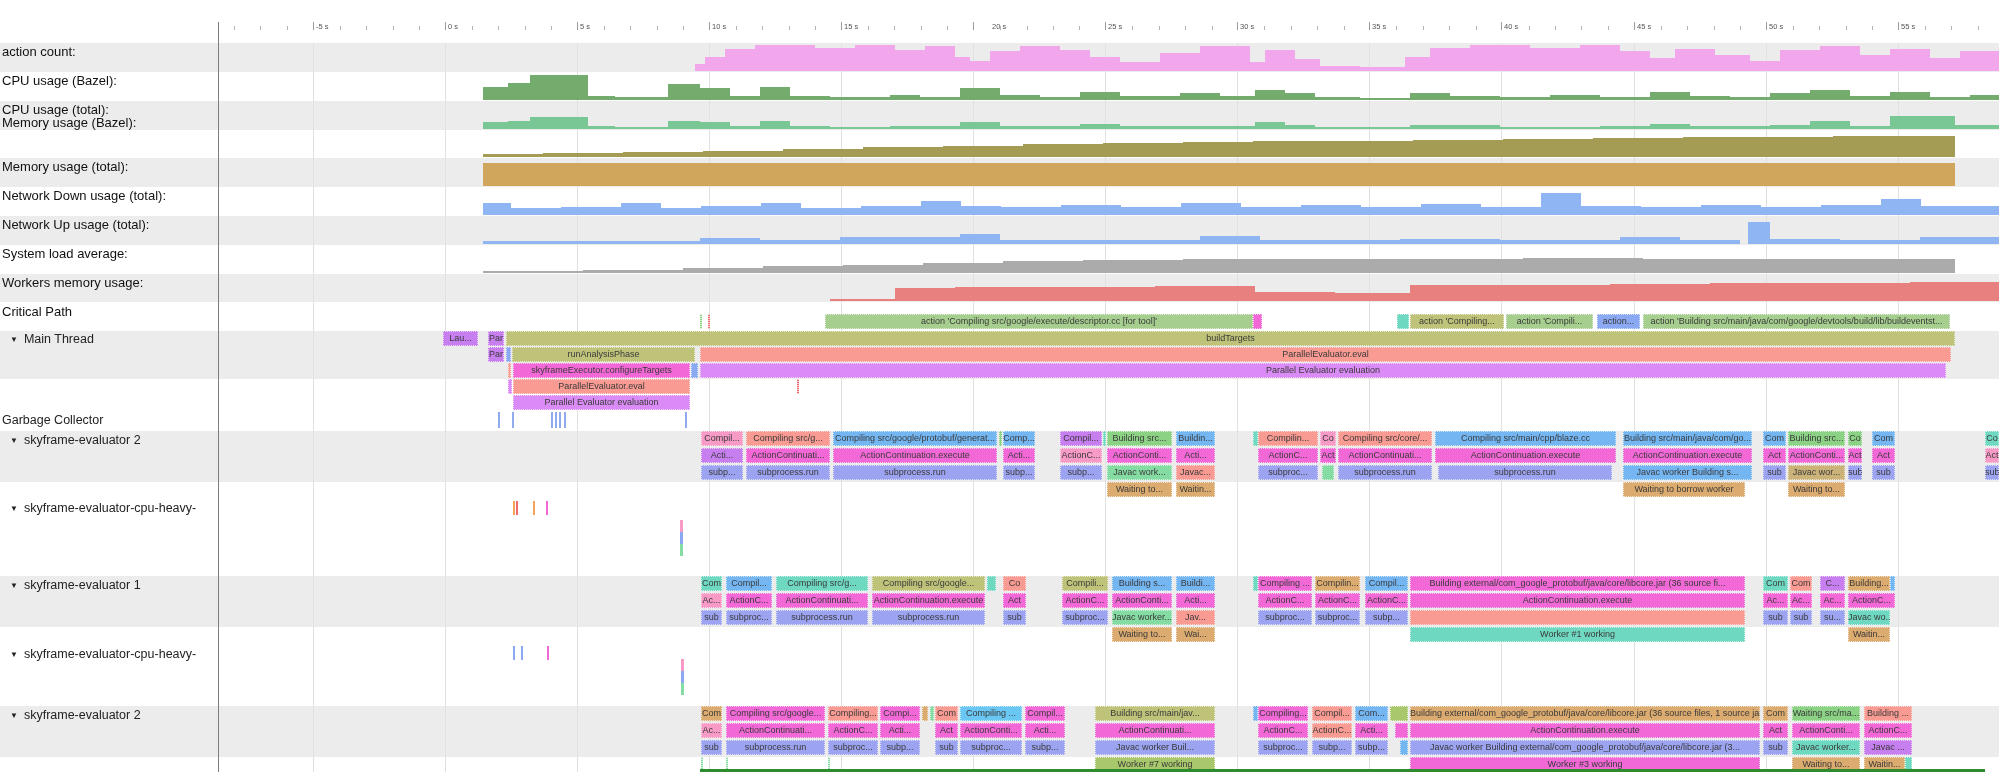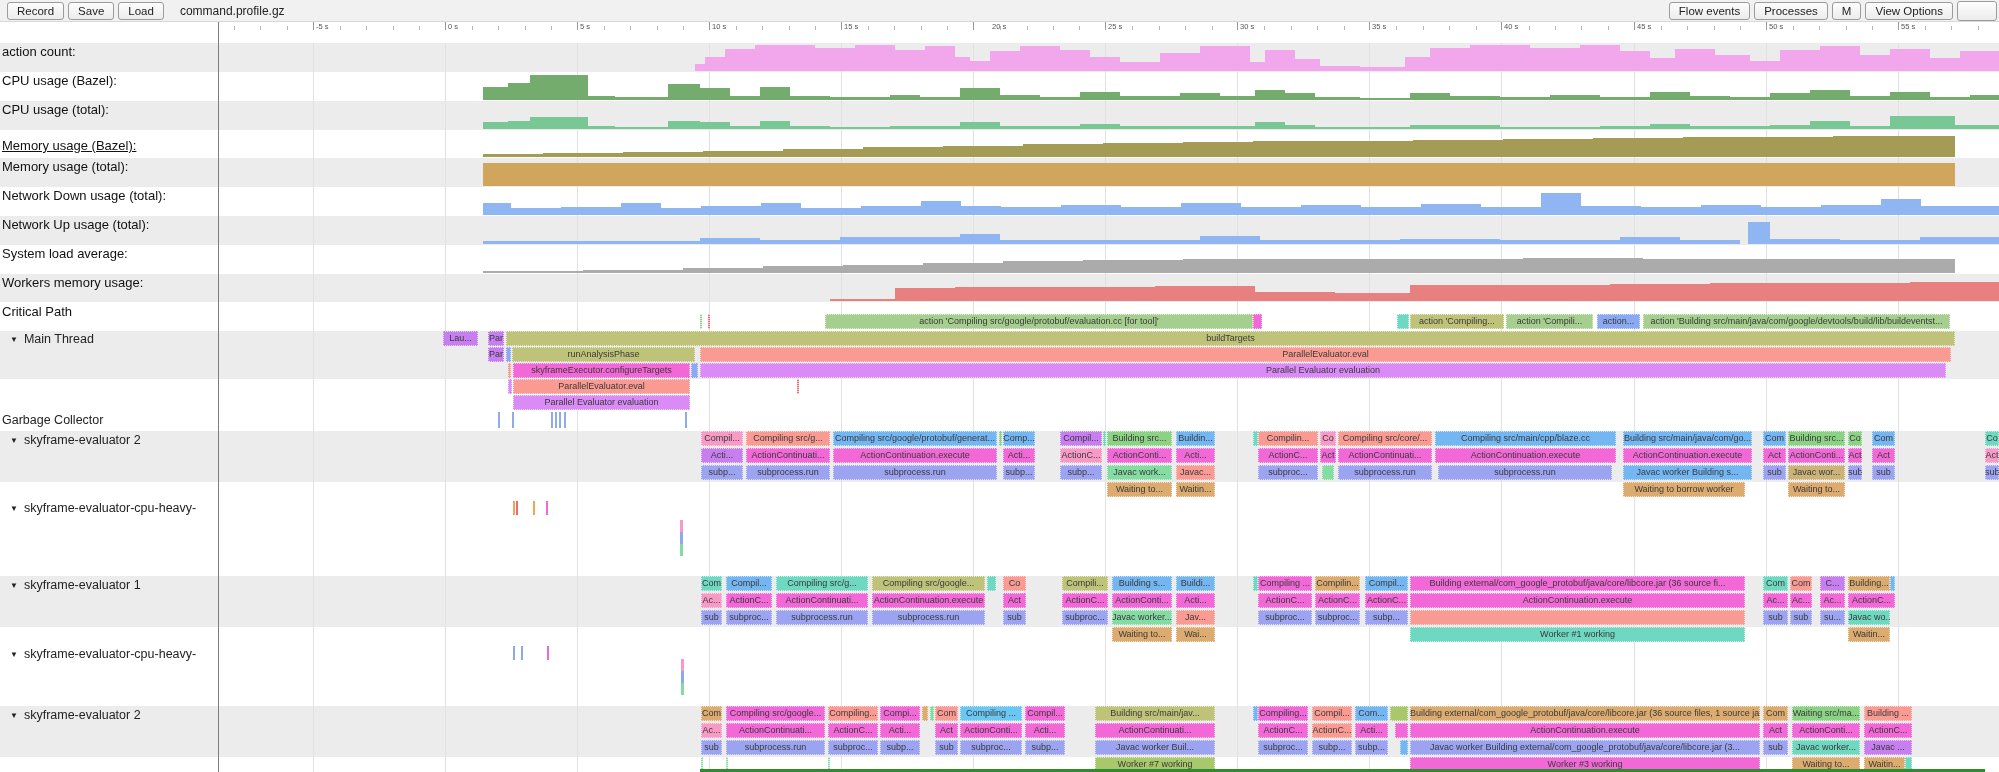--- a/index.html
+++ b/index.html
@@ -173,21 +173,21 @@
       <div class="seg" style="left: 1410px; width: 90px; height: 4px; top: 125px; background: rgb(121, 199, 149);"></div>
       <div class="seg" style="left: 1500px; width: 100px; height: 2px; top: 127px; background: rgb(121, 199, 149);"></div>
       <div class="seg" style="left: 1600px; width: 50px; height: 3px; top: 126px; background: rgb(121, 199, 149);"></div>
       <div class="seg" style="left: 1650px; width: 40px; height: 5px; top: 124px; background: rgb(121, 199, 149);"></div>
       <div class="seg" style="left: 1690px; width: 80px; height: 3px; top: 126px; background: rgb(121, 199, 149);"></div>
       <div class="seg" style="left: 1770px; width: 40px; height: 4px; top: 125px; background: rgb(121, 199, 149);"></div>
       <div class="seg" style="left: 1810px; width: 40px; height: 8px; top: 121px; background: rgb(121, 199, 149);"></div>
       <div class="seg" style="left: 1850px; width: 40px; height: 3px; top: 126px; background: rgb(121, 199, 149);"></div>
       <div class="seg" style="left: 1890px; width: 65px; height: 13px; top: 116px; background: rgb(121, 199, 149);"></div>
       <div class="seg" style="left: 1955px; width: 44px; height: 4px; top: 125px; background: rgb(121, 199, 149);"></div>
-      <div class="counter-label" style="top: 138px; text-decoration: underline;">Memory usage (Bazel):</div>
+      <div class="counter-label" style="top: 115px;">Memory usage (Bazel):</div>
       <div class="seg" style="left: 483px; width: 60px; height: 3px; top: 154px; background: rgb(164, 155, 85);"></div>
       <div class="seg" style="left: 543px; width: 80px; height: 4px; top: 153px; background: rgb(164, 155, 85);"></div>
       <div class="seg" style="left: 623px; width: 80px; height: 5px; top: 152px; background: rgb(164, 155, 85);"></div>
       <div class="seg" style="left: 703px; width: 80px; height: 6px; top: 151px; background: rgb(164, 155, 85);"></div>
       <div class="seg" style="left: 783px; width: 80px; height: 8px; top: 149px; background: rgb(164, 155, 85);"></div>
       <div class="seg" style="left: 863px; width: 80px; height: 10px; top: 147px; background: rgb(164, 155, 85);"></div>
       <div class="seg" style="left: 943px; width: 80px; height: 11px; top: 146px; background: rgb(164, 155, 85);"></div>
       <div class="seg" style="left: 1023px; width: 80px; height: 13px; top: 144px; background: rgb(164, 155, 85);"></div>
       <div class="seg" style="left: 1103px; width: 80px; height: 14px; top: 143px; background: rgb(164, 155, 85);"></div>
       <div class="seg" style="left: 1183px; width: 70px; height: 15px; top: 142px; background: rgb(164, 155, 85);"></div>
@@ -274,21 +274,21 @@
       <div class="seg" style="left: 1335px; width: 75px; height: 8px; top: 293px; background: rgb(232, 128, 128);"></div>
       <div class="seg" style="left: 1410px; width: 100px; height: 16px; top: 285px; background: rgb(232, 128, 128);"></div>
       <div class="seg" style="left: 1510px; width: 100px; height: 16px; top: 285px; background: rgb(232, 128, 128);"></div>
       <div class="seg" style="left: 1610px; width: 100px; height: 17px; top: 284px; background: rgb(232, 128, 128);"></div>
       <div class="seg" style="left: 1710px; width: 100px; height: 18px; top: 283px; background: rgb(232, 128, 128);"></div>
       <div class="seg" style="left: 1810px; width: 100px; height: 18px; top: 283px; background: rgb(232, 128, 128);"></div>
       <div class="seg" style="left: 1910px; width: 89px; height: 19px; top: 282px; background: rgb(232, 128, 128);"></div>
       <div class="counter-label" style="top: 304px;">Critical Path</div>
       <div class="bar" style="left: 700px; width: 2px; top: 314px; background: rgb(140, 210, 133);"></div>
       <div class="bar" style="left: 708px; width: 2px; top: 314px; background: rgb(240, 107, 107);"></div>
-      <div class="bar" style="left: 825px; width: 428px; top: 314px; background: rgb(166, 206, 142);">action 'Compiling src/google/protobuf/evaluation.cc [for tool]'</div>
+      <div class="bar" style="left: 825px; width: 428px; top: 314px; background: rgb(166, 206, 142);">action 'Compiling src/google/execute/descriptor.cc [for tool]'</div>
       <div class="bar" style="left: 1253px; width: 9px; top: 314px; background: rgb(241, 104, 214);"></div>
       <div class="bar" style="left: 1397px; width: 12px; top: 314px; background: rgb(111, 216, 192);"></div>
       <div class="bar" style="left: 1410px; width: 94px; top: 314px; background: rgb(191, 195, 121);">action 'Compiling...</div>
       <div class="bar" style="left: 1506px; width: 87px; top: 314px; background: rgb(166, 206, 142);">action 'Compili...</div>
       <div class="bar" style="left: 1597px; width: 43px; top: 314px; background: rgb(138, 169, 242);">action...</div>
       <div class="bar" style="left: 1643px; width: 307px; top: 314px; background: rgb(166, 206, 142);">action 'Building src/main/java/com/google/devtools/build/lib/buildeventst...</div>
       <div class="thread-label" style="left: 10px; top: 332px;"><span class="arrow">▼</span><span>Main Thread</span></div>
       <div class="bar" style="left: 443px; width: 35px; top: 331px; background: rgb(199, 127, 240);">Lau...</div>
       <div class="bar" style="left: 488px; width: 16px; top: 331px; background: rgb(199, 127, 240);">Par</div>
       <div class="bar" style="left: 506px; width: 1449px; top: 331px; background: rgb(191, 195, 121);">buildTargets</div>
@@ -498,35 +498,20 @@
       <div class="bar" style="left: 726px; width: 2px; top: 757px; background: rgb(133, 220, 162);"></div>
       <div class="bar" style="left: 828px; width: 2px; top: 757px; background: rgb(133, 220, 162);"></div>
       <div class="bar" style="left: 1095px; width: 120px; top: 757px; background: rgb(169, 200, 107);">Worker #7 working</div>
       <div class="bar" style="left: 1410px; width: 350px; top: 757px; background: rgb(241, 104, 214);">Worker #3 working</div>
       <div class="bar" style="left: 1792px; width: 68px; top: 757px; background: rgb(220, 171, 111);">Waiting to...</div>
       <div class="bar" style="left: 1864px; width: 41px; top: 757px; background: rgb(220, 171, 111);">Waitin...</div>
       <div class="bar" style="left: 1905px; width: 7px; top: 757px; background: rgb(111, 216, 192);"></div>
       <div class="mark" style="left: 700px; width: 1285px; top: 769px; height: 3px; background: rgb(46, 139, 46);"></div>
     </div>
 
-  <div id="toolbar">
-    <div id="toolbar-left">
-        <span class="tb-btn">Record</span>
-        <span class="tb-btn">Save</span>
-        <span class="tb-btn">Load</span>
-      </div>
-    <span id="filename">command.profile.gz</span>
-    <div id="toolbar-right">
-        <span class="tb-btn">Flow events</span>
-        <span class="tb-btn">Processes</span>
-        <span class="tb-btn">M</span>
-        <span class="tb-btn">View Options</span>
-      </div>
-    <span class="tb-btn" id="stub-btn"></span>
-  </div>
 
   <div id="ruler">
       <div class="tick-minor" style="left: 234px;"></div>
       <div class="tick-minor" style="left: 260px;"></div>
       <div class="tick-minor" style="left: 287px;"></div>
       <div class="tick-minor" style="left: 340px;"></div>
       <div class="tick-minor" style="left: 366px;"></div>
       <div class="tick-minor" style="left: 393px;"></div>
       <div class="tick-minor" style="left: 419px;"></div>
       <div class="tick-minor" style="left: 472px;"></div>

